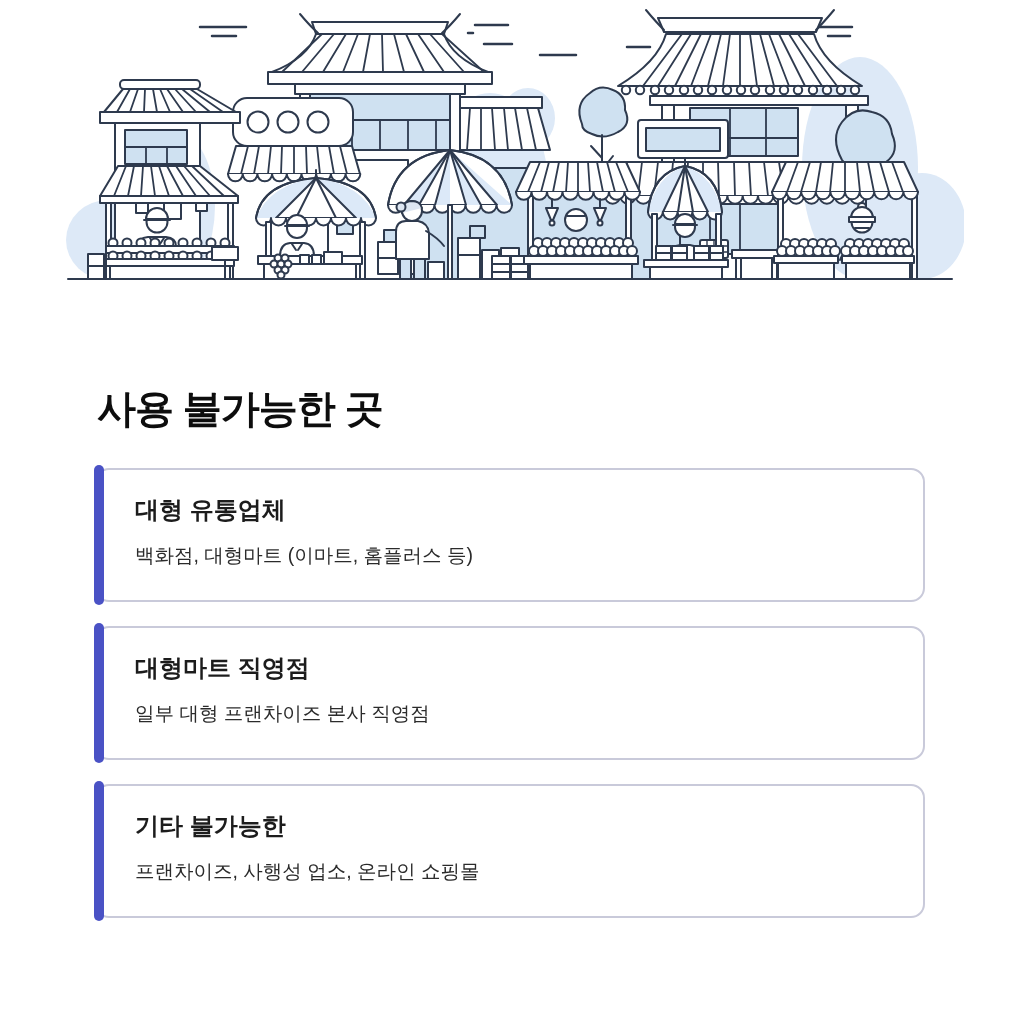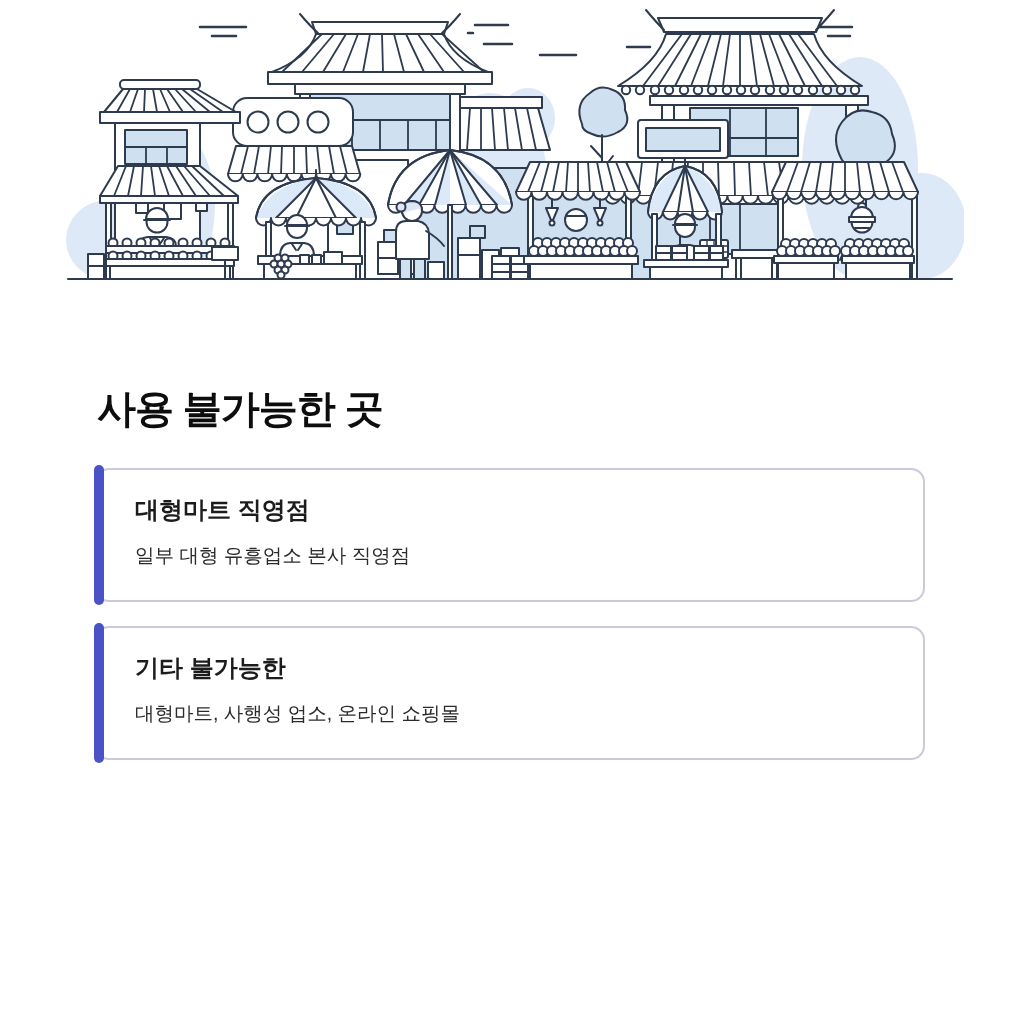--- a/index.html
+++ b/index.html
@@ -552,23 +552,28 @@
         <rect x="786" y="263" width="64" height="16" fill="#ffffff"></rect>
       </g>
     </g>
   </svg>
 
   <h1 id="heading">사용 불가능한 곳</h1>
 
   <div id="cards">
     <div class="card">
       <span class="accent"></span>
+      <h2>대형 유통업체</h2>
+      <p>백화점, 대형마트 (이마트, 홈플러스 등)</p>
+    </div>
+    <div class="card">
+      <span class="accent"></span>
       <h2>대형마트 직영점</h2>
-      <p>일부 대형 유흥업소 본사 직영점</p>
+      <p>일부 대형 프랜차이즈 본사 직영점</p>
     </div>
     <div class="card">
       <span class="accent"></span>
       <h2>기타 불가능한</h2>
-      <p>대형마트, 사행성 업소, 온라인 쇼핑몰</p>
+      <p>프랜차이즈, 사행성 업소, 온라인 쇼핑몰</p>
     </div>
   </div>
 
 </div>
 
 </body></html>

